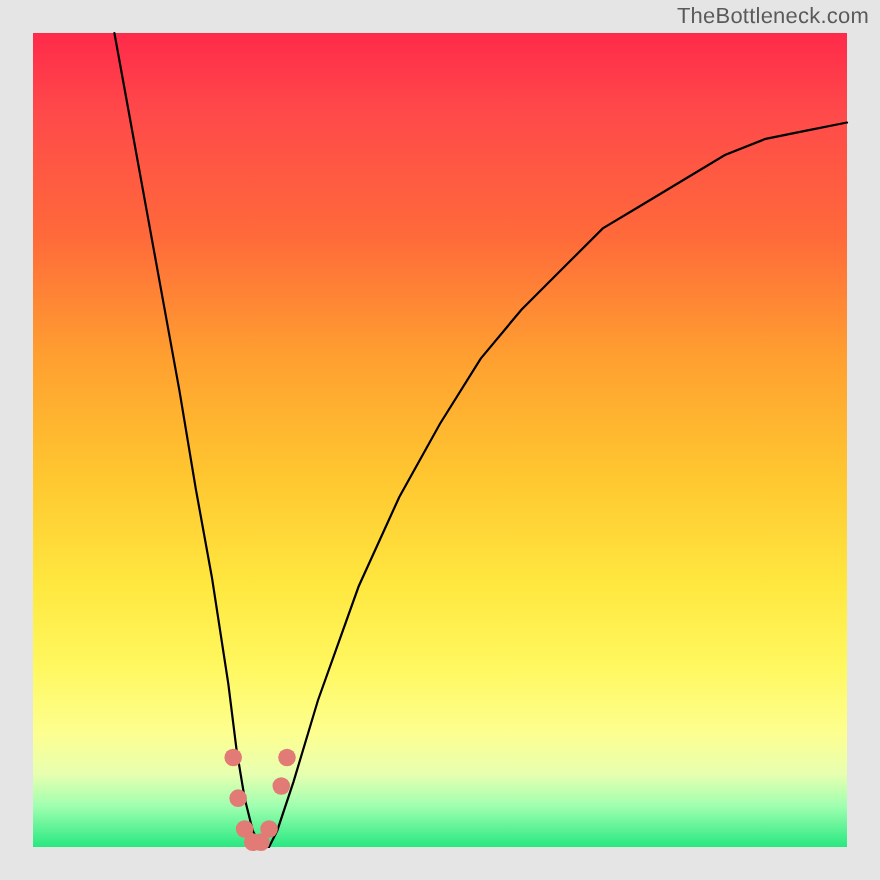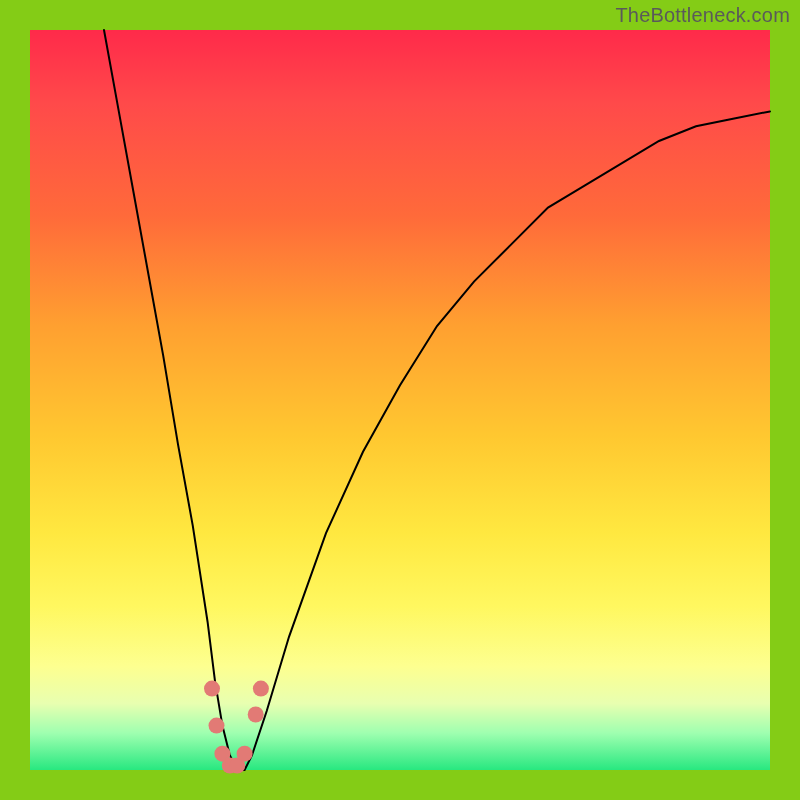--- a/index.html
+++ b/index.html
@@ -10,21 +10,21 @@
     overflow: hidden;
     background: #000;
     font-family: Arial, Helvetica, sans-serif;
   }
   .frame {
     position: absolute;
     top: 0;
     left: 0;
     width: 800px;
     height: 800px;
-    background: #84cc16;
+    background: #e5e5e5;
   }
   .plot-area {
     position: absolute;
     top: 30px;
     left: 30px;
     width: 740px;
     height: 740px;
     background: linear-gradient(to bottom,
       #ff2a4a 0%,
       #ff4a4a 10%,

